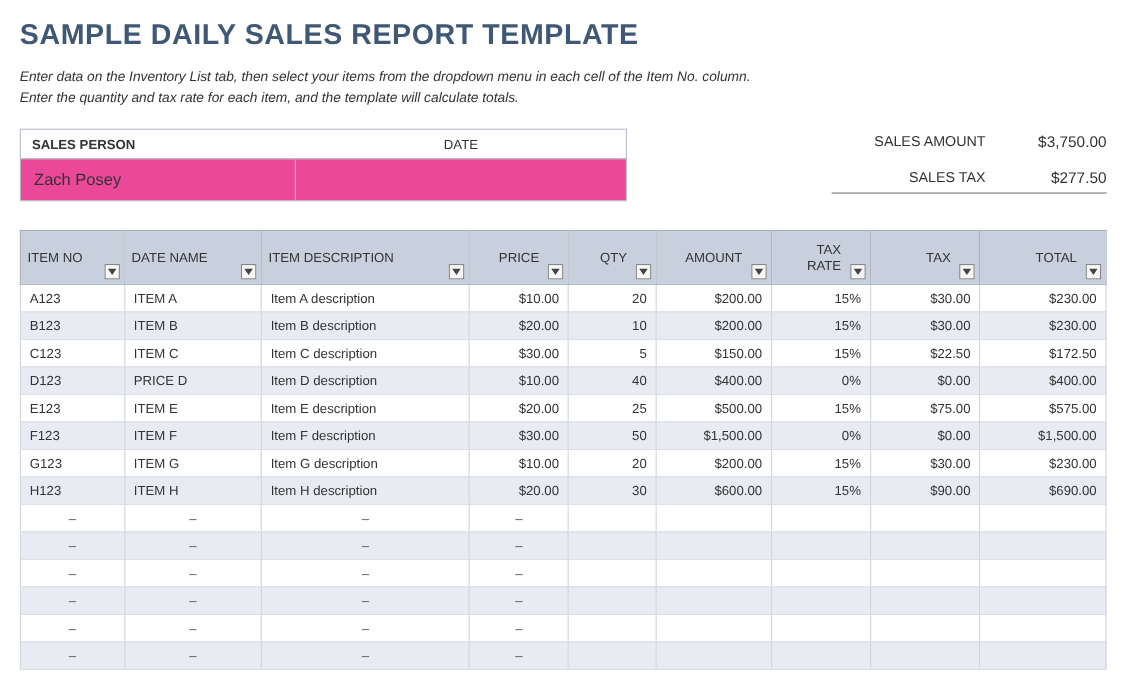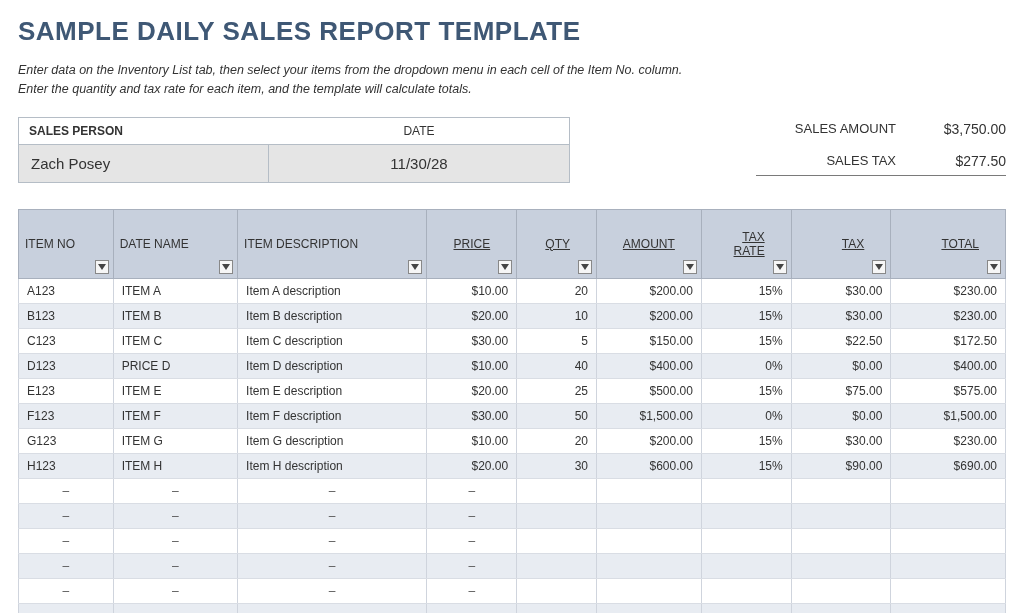--- a/index.html
+++ b/index.html
@@ -39,21 +39,21 @@
   .left-headers div {
     padding: 6px 10px;
     font-size: 12px;
     color: #333;
   }
   .sp-head { width: 250px; font-weight: bold; }
   .dt-head { width: 300px; text-align: center; }
   .left-values {
     display: flex;
     border-top: 1px solid #b5bdc6;
-    background: #e5e5e5;
+    background: #ec4899;
   }
   .left-values div {
     padding: 10px 12px;
     font-size: 15px;
   }
   .sp-val {
     width: 250px;
     border-right: 1px solid #b5bdc6;
   }
   .dt-val {
@@ -86,27 +86,27 @@
   
   table.items {
     width: 100%;
     border-collapse: collapse;
     font-size: 12px;
   }
   table.items th {
     background: #c8d0dd;
     color: #333;
     text-align: left;
-    padding: 20px 6px;
+    padding: 10px 6px;
     border: 1px solid #a8b0bd;
     position: relative;
     font-weight: normal;
     font-size: 12px;
   }
-  table.items th.num { text-align: right; padding-right: 26px; text-decoration: underline; }
+  table.items th.num { text-align: right; padding-right: 26px; }
   table.items th .arrow {
     position: absolute;
     right: 4px;
     bottom: 4px;
     width: 14px;
     height: 14px;
     border: 1px solid #888;
     background: #f6f6f6;
     display: flex;
     align-items: center;
@@ -148,21 +148,20 @@
 </div>
 
 <div class="top-row">
   <div class="left-block">
     <div class="left-headers">
       <div class="sp-head">SALES PERSON</div>
       <div class="dt-head">DATE</div>
     </div>
     <div class="left-values">
       <div class="sp-val">Zach Posey</div>
-      <div class="dt-val">11/30/28</div>
     </div>
   </div>
 
   <div class="right-block">
     <div class="sum-row">
       <span class="sum-label">SALES AMOUNT</span>
       <span class="sum-value">$3,750.00</span>
     </div>
     <div class="sum-row" style="margin-top:8px;">
       <span class="sum-label">SALES TAX</span>

